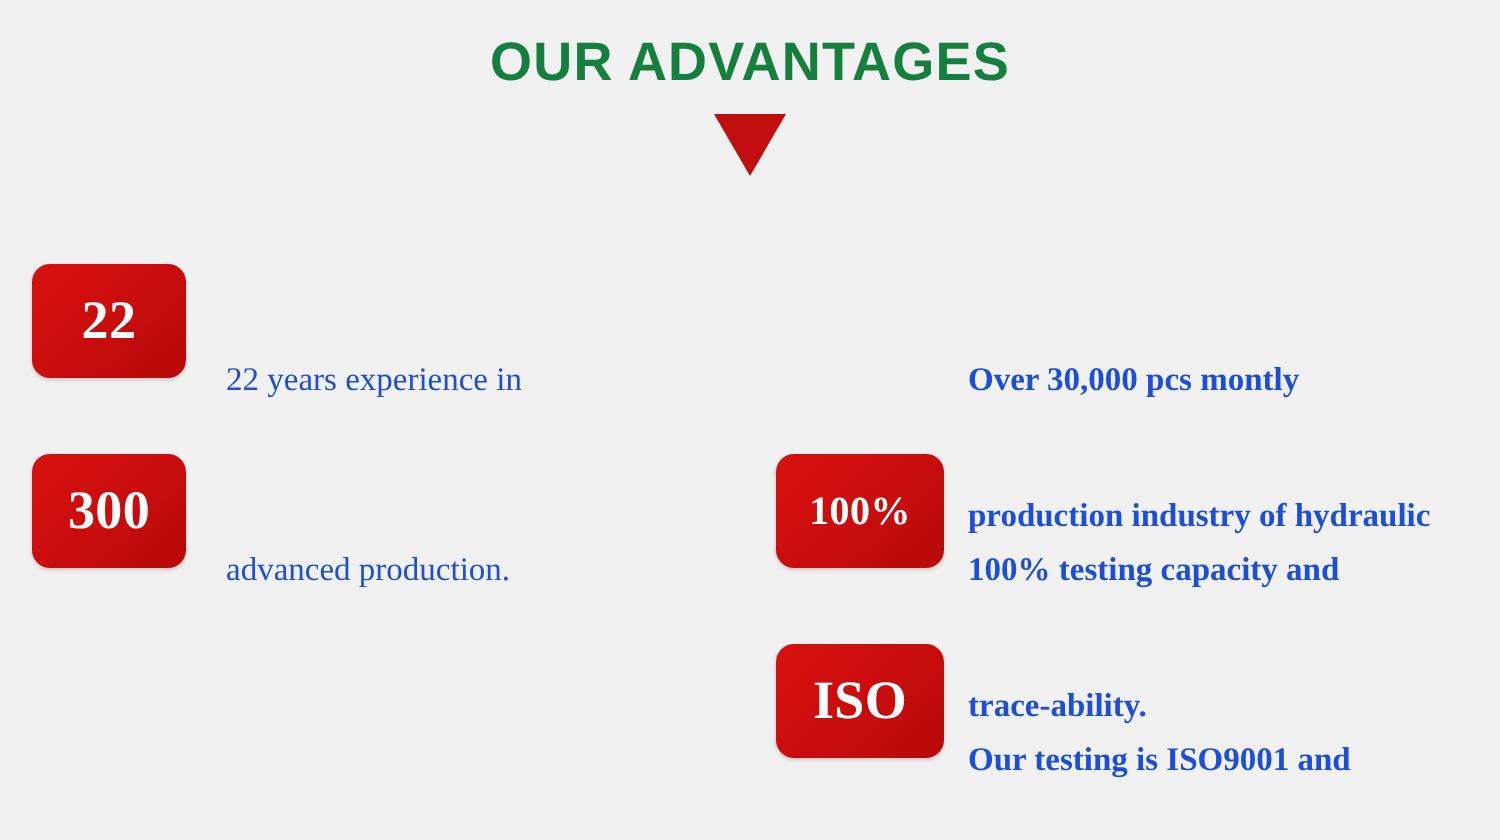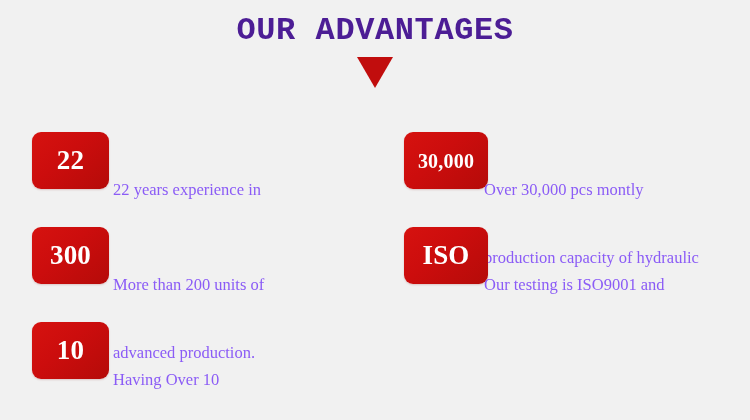--- a/index.html
+++ b/index.html
@@ -24,24 +24,24 @@
 
   
   .header {
     position: absolute;
     left: 0;
     top: 14px;
     width: 750px;
     text-align: center;
   }
   .page-title {
-    font-family: Liberation Mono, monospace;
-    font-size: 32px;
+    font-family: Liberation Sans, sans-serif;
+    font-size: 27px;
     font-weight: bold;
-    color: #4c1d95;
+    color: #15803d;
     letter-spacing: 0.6px;
     line-height: 34px;
     margin: 0;
     white-space: nowrap;
   }
   .title-arrow {
     margin: 9px auto 0 auto;
     width: 0;
     height: 0;
     border-left: 18px solid transparent;
@@ -63,21 +63,21 @@
   .col-left  { left: 16px;  width: 360px; }
   .col-right { left: 388px; width: 350px; }
 
   .item {
     position: relative;
     height: 95px;
   }
 
   .badge {
     position: absolute;
-    left: 16px;
+    left: 0;
     top: 8px;
     height: 57px;
     border-radius: 9px;
     background: linear-gradient(138deg, #d6120f 0%, #cc0d0d 42%, #b50b09 100%);
     box-shadow: 0 1px 2px rgba(120, 0, 0, 0.18);
     display: flex;
     align-items: center;
     justify-content: center;
     box-sizing: border-box;
   }
@@ -97,25 +97,25 @@
     font-size: 20px;
     line-height: 20px;
   }
 
   .item-text {
     position: absolute;
     top: 10px;
     font-family: "Liberation Serif", "DejaVu Serif", serif;
     font-size: 16.5px;
     line-height: 22.5px;
-    color: #8b5cf6;
+    color: #1d4ed8;
     white-space: pre;
   }
   .col-left  .item-text { left: 97px;  width: 265px; }
-  .col-right .item-text { left: 96px;  width: 260px; }
+  .col-right .item-text { left: 96px;  width: 260px; font-weight: bold; }
 
   .item-text .line { display: block; }
 </style>
 </head>
 <body>
 
 <div class="page">
 
   <div class="header">
     <h1 class="page-title">OUR ADVANTAGES</h1>
@@ -133,49 +133,45 @@
         <div class="item-text">
           <span class="line">22 years experience in</span>
         </div>
       </div>
 
       <div class="item">
         <div class="badge">
           <span class="badge-label">300</span>
         </div>
         <div class="item-text">
-          <span class="line">More than 200 units of</span>
           <span class="line">advanced production.</span>
         </div>
       </div>
 
-      <div class="item">
-        <div class="badge">
-          <span class="badge-label">10</span>
-        </div>
-        <div class="item-text">
-          <span class="line">Having Over 10</span>
-          
-        </div>
-      </div>
 
     </div>
 
     <div class="col col-right">
 
       <div class="item">
-        <div class="badge">
-          <span class="badge-label small">30,000</span>
-        </div>
         <div class="item-text">
           <span class="line">Over 30,000 pcs montly</span>
-          <span class="line">production capacity of hydraulic</span>
+          <span class="line">production industry of hydraulic</span>
         </div>
       </div>
 
+      <div class="item">
+        <div class="badge">
+          <span class="badge-label small">100%</span>
+        </div>
+        <div class="item-text">
+          <span class="line">100% testing capacity and</span>
+          <span class="line">trace-ability.</span>
+        </div>
+      </div>
 
       <div class="item">
         <div class="badge">
           <span class="badge-label">ISO</span>
         </div>
         <div class="item-text">
           <span class="line">Our testing is ISO9001 and</span>
           
         </div>
       </div>

